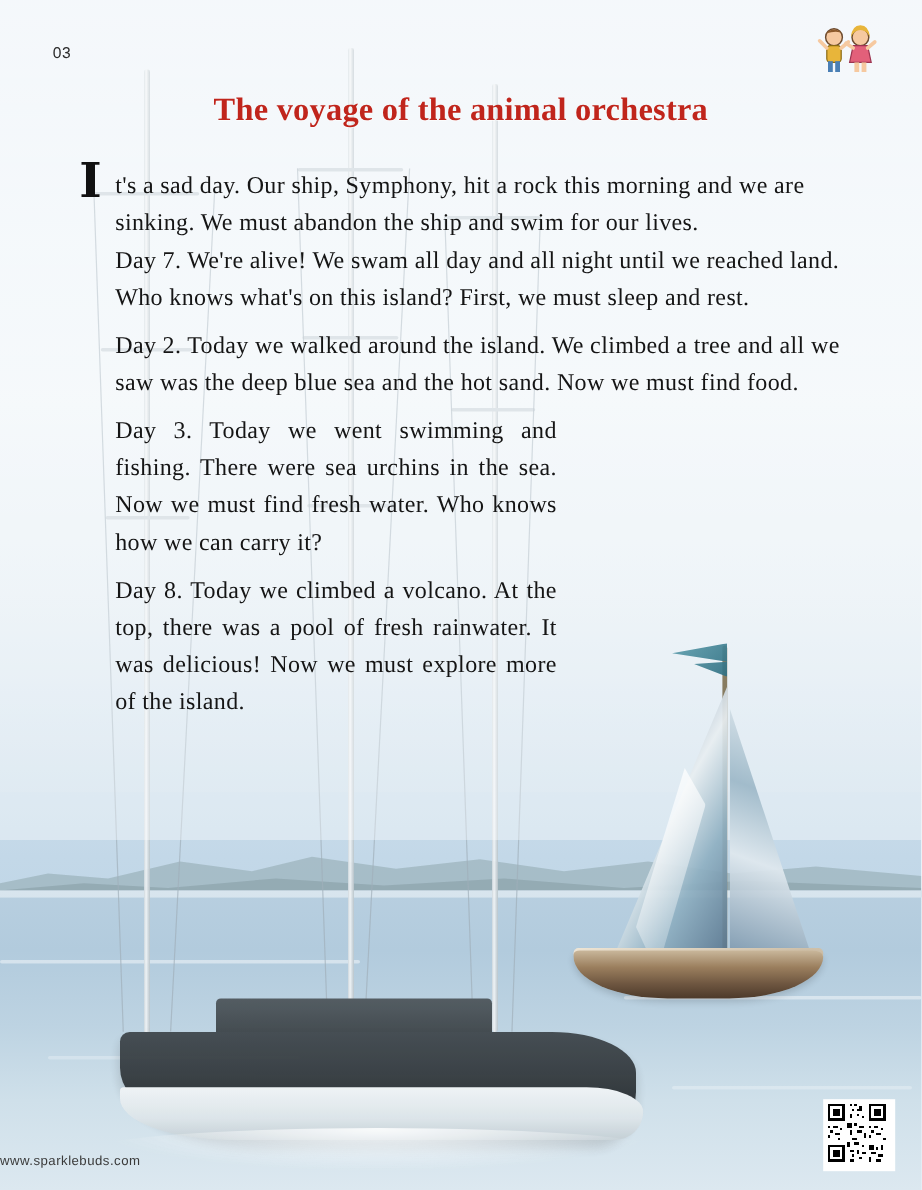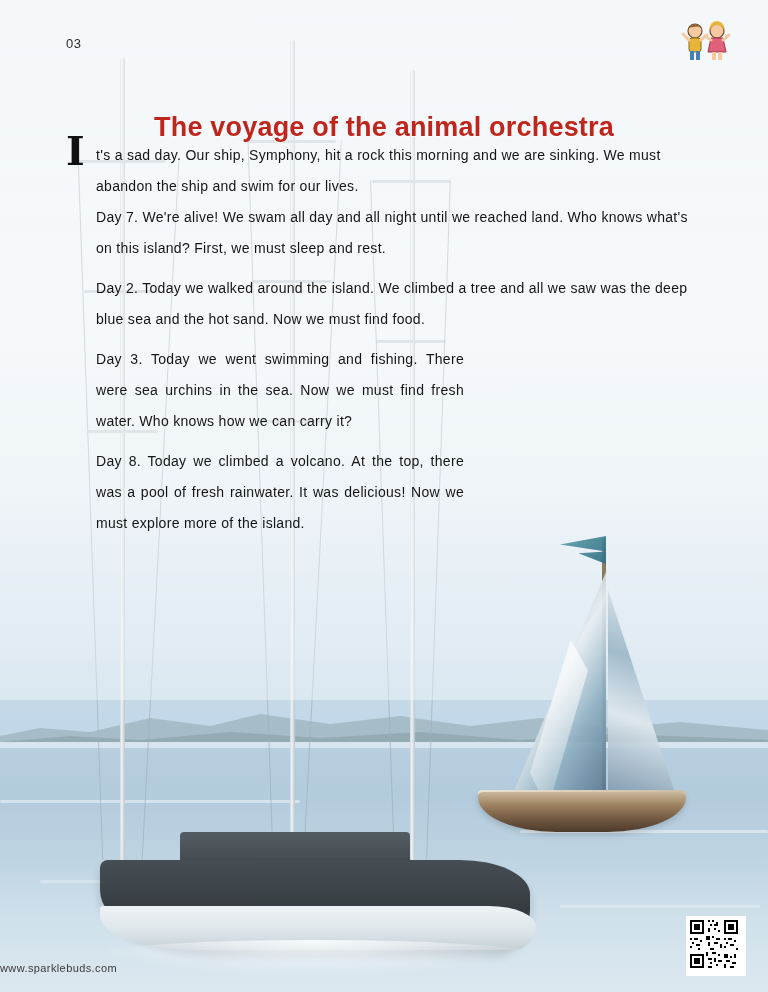--- a/index.html
+++ b/index.html
@@ -228,64 +228,62 @@
 
   
   .page-number {
     position: absolute;
     left: 44px;
     top: 36px;
     font-family: "Liberation Sans", sans-serif;
     font-size: 13px;
     color: #2b2b2b;
     letter-spacing: 0.5px;
-    margin-left: 22px;
   }
 
   .kids-badge {
     position: absolute;
     right: 34px;
     top: 18px;
     width: 56px;
     height: 46px;
   }
 
   .title {
     position: absolute;
     left: 0;
     right: 0;
     top: 76px;
     text-align: center;
-    font-family: Liberation Sans, sans-serif;
+    font-family: Liberation Serif, serif;
     font-weight: bold;
     font-size: 27px;
     color: #c0251c;
     letter-spacing: 0.2px;
     text-shadow: 0 1px 0 rgba(255,255,255,0.6);
-    margin-top: 36px;
   }
 
   .drop-cap {
     position: absolute;
     left: 66px;
     top: 131px;
     font-family: "DejaVu Serif", serif;
     font-weight: bold;
     font-size: 40px;
     line-height: 40px;
     color: #111;
   }
 
   .story {
     position: absolute;
     left: 96px;
     top: 140px;
     width: 606px;
-    font-family: Liberation Sans, sans-serif;
-    font-size: 14px;
+    font-family: Liberation Serif, serif;
+    font-size: 20px;
     line-height: 31px;
     color: #151515;
     letter-spacing: 0.3px;
   }
   .story p {
     margin: 0;
   }
   .story p.gap {
     margin-top: 9px;
   }

